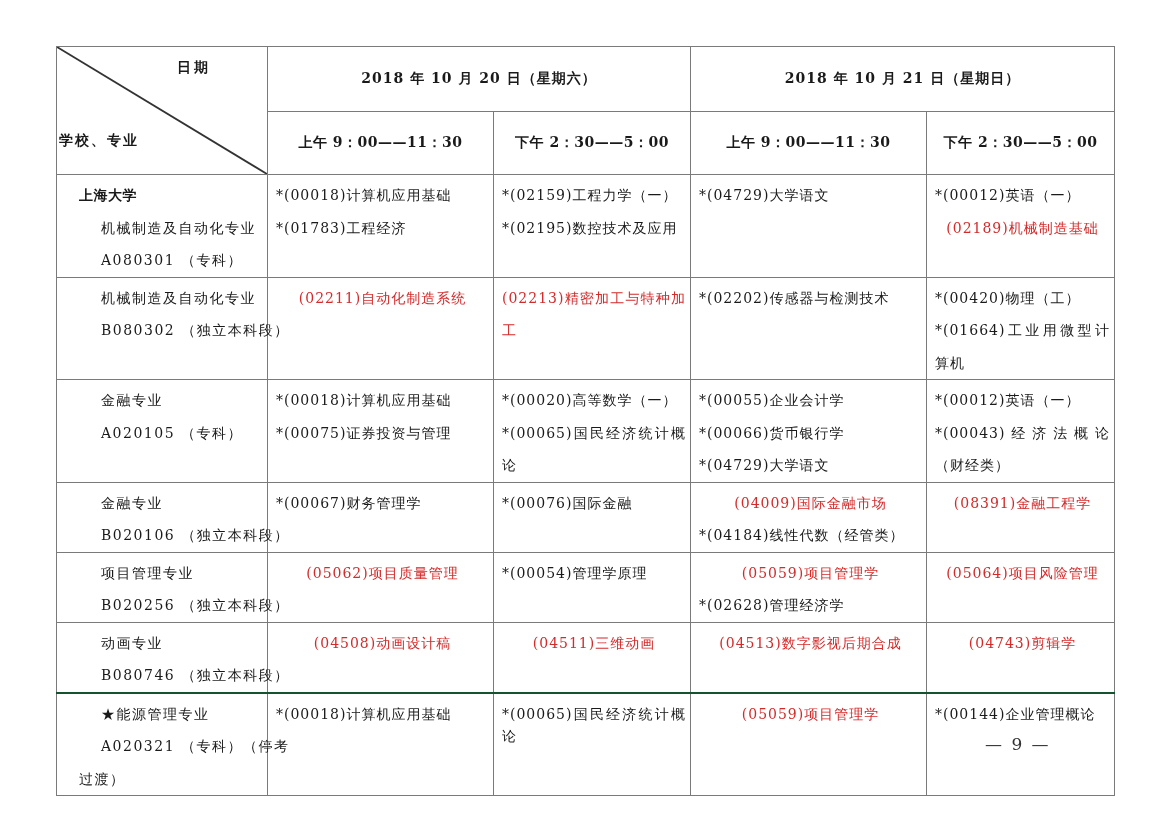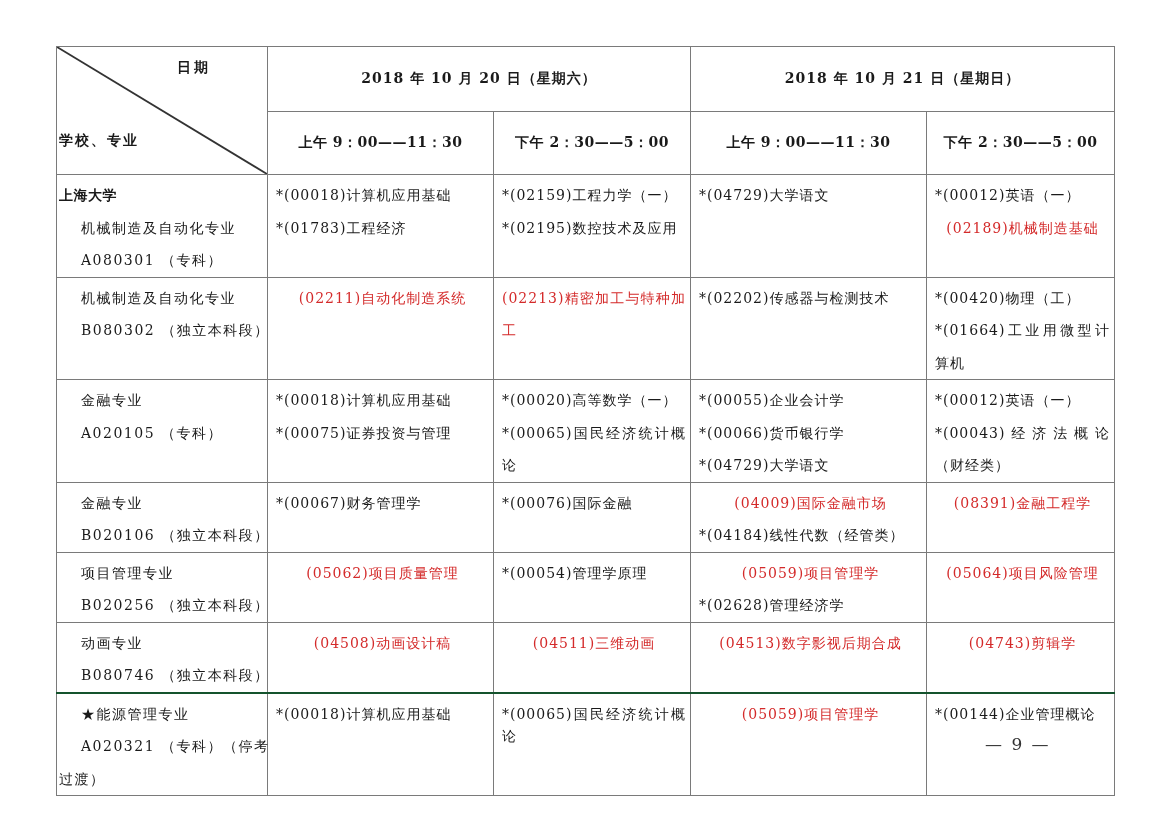--- a/index.html
+++ b/index.html
@@ -32,21 +32,21 @@
     .corner { position: relative; height: 63px; }
     .corner svg { position: absolute; left: 0; top: 0; width: 100%; height: 100%; }
     .corner .c-top {
       position: absolute; right: 56px; top: 12px; font-weight: bold; font-size: 14px; letter-spacing: 3px;
     }
     .corner .c-bottom {
       position: absolute; left: 2px; bottom: 24px; font-weight: bold; font-size: 14px; letter-spacing: 2px;
     }
     .school-cell { padding: 4px 0 0 0 !important; }
     .line {
-      display: block; line-height: 32.5px; white-space: nowrap; letter-spacing: 1.5px;
+      display: block; line-height: 32.5px; white-space: nowrap; letter-spacing: 1.5px; margin-left: 20px;
     }
     .school-name { font-weight: bold; padding-left: 2px; letter-spacing: 0.5px; }
     .indent { padding-left: 24px; }
     .nopad { padding-left: 2px; }
     .course-cell { padding: 4px 4px 0 8px !important; }
     .course {
       display: block; line-height: 32.5px; letter-spacing: 1px; font-size: 14px;
     }
     .course.red { color: #d42a2a; text-align: center; }
     .course.wrap { white-space: normal; word-break: break-all; text-align: justify; text-align-last: left; }

